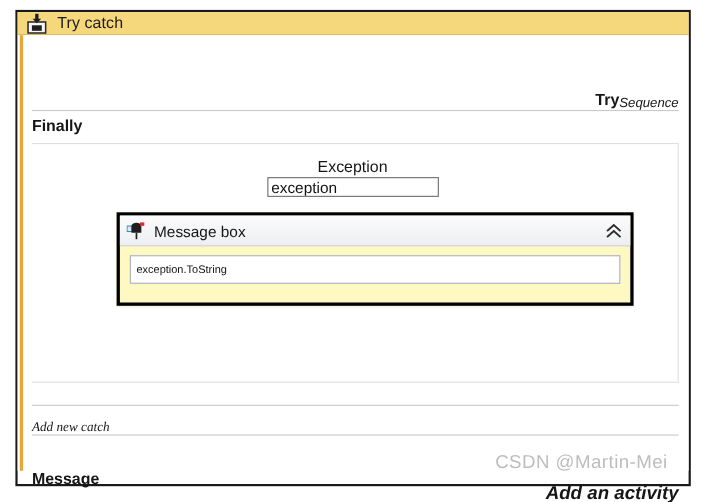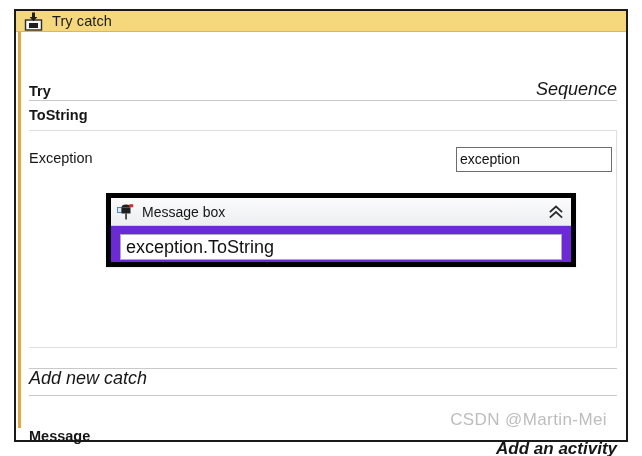--- a/index.html
+++ b/index.html
@@ -78,32 +78,32 @@
 
   
   #try-row {
     position: absolute;
     left: 0;
     right: 0;
     top: 42px;
     height: 27px;
     display: flex;
     align-items: flex-end;
-    justify-content: space-between;
+    justify-content: flex-end;
     border-bottom: 1px solid #c9c9c9;
     box-sizing: border-box;
   }
   .lbl-bold {
     font-size: 14.5px;
     font-weight: bold;
     color: #161616;
     line-height: 1.1;
   }
   .lbl-italic {
-    font-size: 18px;
+    font-size: 12px;
     font-style: italic;
     color: #161616;
     line-height: 1.1;
   }
   .lbl-bold-italic {
     font-size: 17px;
     font-style: italic;
     font-weight: bold;
     color: #161616;
     line-height: 1.1;
@@ -137,20 +137,21 @@
   }
   #exception-row {
     position: absolute;
     left: 0;
     right: 4px;
     top: 14px;
     height: 28px;
     display: flex;
     align-items: center;
     justify-content: space-between;
+    flex-direction: column;
   }
   #exception-type-input {
     width: 156px;
     height: 25px;
     box-sizing: border-box;
     border: 1px solid #6d6d6d;
     background: #ffffff;
     font-family: "Liberation Sans", sans-serif;
     font-size: 14px;
     color: #111111;
@@ -158,24 +159,24 @@
     line-height: 23px;
     outline: none;
   }
 
   
   #message-box-card {
     position: absolute;
     left: 77px;
     top: 62px;
     width: 470px;
-    height: 74px;
-    border: 5px solid #000000;
-    box-sizing: border-box;
-    background: #6d28d9;
+    height: 85px;
+    border: 3px solid #000000;
+    box-sizing: border-box;
+    background: #fef9c3;
     box-shadow: 0 1px 2px rgba(0,0,0,0.09);
   }
   #message-box-header {
     height: 28px;
     background: linear-gradient(to bottom, #fcfcfd 0%, #eceef1 100%);
     border-bottom: 1px solid #cdd1d7;
     display: flex;
     align-items: center;
     padding: 0 6px 0 6px;
     box-sizing: border-box;
@@ -204,39 +205,40 @@
     padding: 8px 9px 0 9px;
     box-sizing: border-box;
   }
   #message-text-input {
     width: 100%;
     height: 26px;
     box-sizing: border-box;
     border: 1px solid #a8aeb6;
     background: #ffffff;
     font-family: "Liberation Sans", sans-serif;
-    font-size: 18px;
+    font-size: 10px;
     color: #111111;
     padding: 0 5px;
     line-height: 24px;
     outline: none;
   }
 
   
   #add-new-catch-row {
     position: absolute;
     left: 0;
     right: 0;
     top: 336px;
     height: 28px;
     display: flex;
-    align-items: flex-start;
+    align-items: flex-end;
     border-top: 1px solid #c9c9c9;
     border-bottom: 1px solid #c9c9c9;
     box-sizing: border-box;
+    font-family: Liberation Serif, serif;
   }
 
   
   #finally-row {
     position: absolute;
     left: 0;
     right: 0;
     top: 392px;
     height: 26px;
     display: flex;
@@ -276,21 +278,21 @@
     <div id="left-accent-stripe"></div>
 
     <div id="body-inner">
 
       <div id="try-row">
         <span class="lbl-bold">Try</span>
         <span class="lbl-italic">Sequence</span>
       </div>
 
       <div id="catches-header">
-        <span class="lbl-bold">ToString</span>
+        <span class="lbl-bold">Finally</span>
       </div>
 
       <div id="catch-container">
 
         <div id="exception-row">
           <span class="lbl-plain">Exception</span>
           <input id="exception-type-input" type="text" value="exception" style="">
         </div>
 
         <div id="message-box-card">

